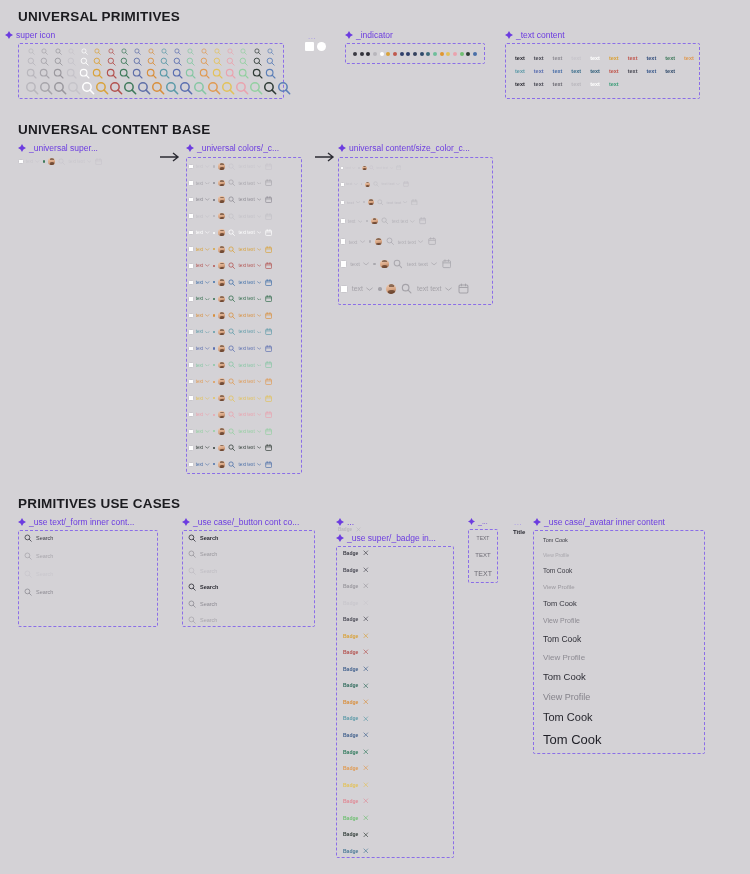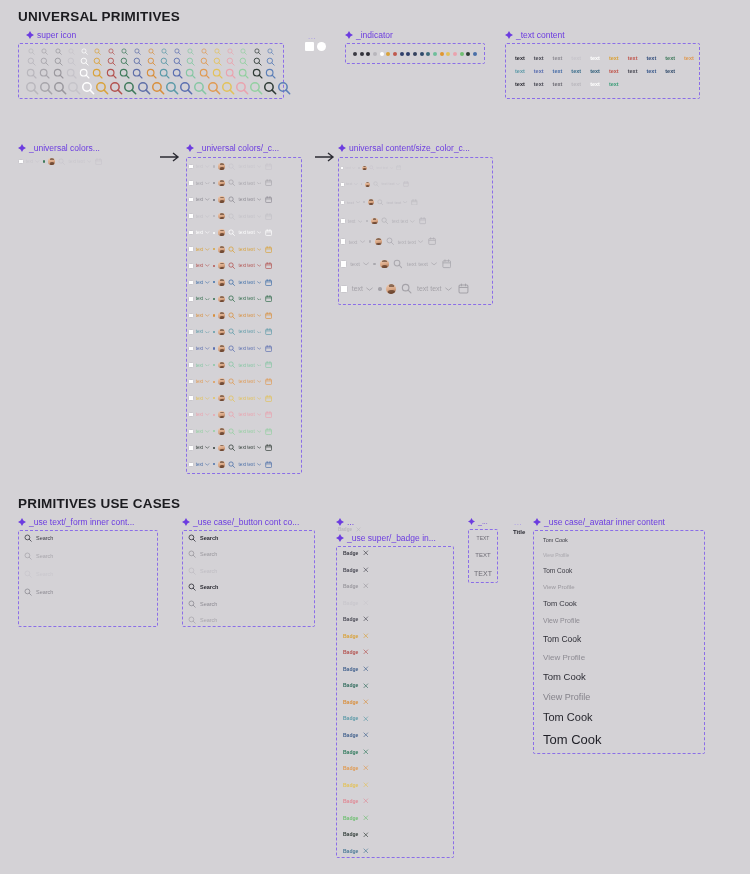--- a/index.html
+++ b/index.html
@@ -86,21 +86,21 @@
   .badge-row { display: flex; align-items: center; white-space: nowrap; }
   .avatar-item { white-space: nowrap; }
 </style>
 </head>
 <body>
 
 <div class="canvas">
 
   <div class="section-title" style="left:18px; top:9px;">UNIVERSAL PRIMITIVES</div>
 
-  <div class="frame-label" style="left:26px; top:31px;justify-content:center;">
+  <div class="frame-label" style="left:5px; top:31px;justify-content:center;">
     <span class="diamond">
       <svg width="8" height="8" viewBox="0 0 8 8">
           <path d="M4 0 L5.4 2.6 L8 4 L5.4 5.4 L4 8 L2.6 5.4 L0 4 L2.6 2.6 Z" fill="#6c3ce0"></path>
         </svg>
     </span>
     <span>super icon</span>
   </div>
   <div class="frame" style="left:18px; top:43px; width:266px; height:56px;"></div>
   <div class="icon-grid" id="iconGrid" style="left:18px; top:43px; width:266px; height:56px;">
       <div class="icon-row">
@@ -640,28 +640,29 @@
       <div class="tc-row">
         <span class="tc-item" style="color: rgb(43, 43, 51);">text</span>
         <span class="tc-item" style="color: rgb(74, 74, 85);">text</span>
         <span class="tc-item" style="color: rgb(110, 108, 117);">text</span>
         <span class="tc-item" style="color: rgb(185, 183, 189);">text</span>
         <span class="tc-item" style="color: rgb(255, 255, 255);">text</span>
         <span class="tc-item" style="color: rgb(63, 158, 122);">text</span>
       </div>
     </div>
 
+  <div class="section-title" style="left:18px; top:122px;">UNIVERSAL CONTENT BASE</div>
 
   <div class="frame-label" style="left:18px; top:144px;">
     <span class="diamond">
       <svg width="8" height="8" viewBox="0 0 8 8">
           <path d="M4 0 L5.4 2.6 L8 4 L5.4 5.4 L4 8 L2.6 5.4 L0 4 L2.6 2.6 Z" fill="#6c3ce0"></path>
         </svg>
     </span>
-    <span>_universal colors...</span>
+    <span>_universal super...</span>
   </div>
   <div class="content-list" id="singleContent" style="left:18px; top:155px;">
       <div class="crow" style="gap: 2.2px; height: 13px;">
         <span class="cb" style="width: 5.5px; height: 5.5px;"></span>
         <span class="ctext" style="font-size: 4.6px; color: rgb(201, 199, 205);">text</span>
         <span class="chev">
           <svg width="4.6" height="2.76" viewBox="0 0 10 6" style="display:block">
     <path d="M1 1.5 L5 4.7 L9 1.5" fill="none" stroke="#c9c7cd" stroke-width="1.2" stroke-linecap="round"></path>
   </svg>
         </span>

